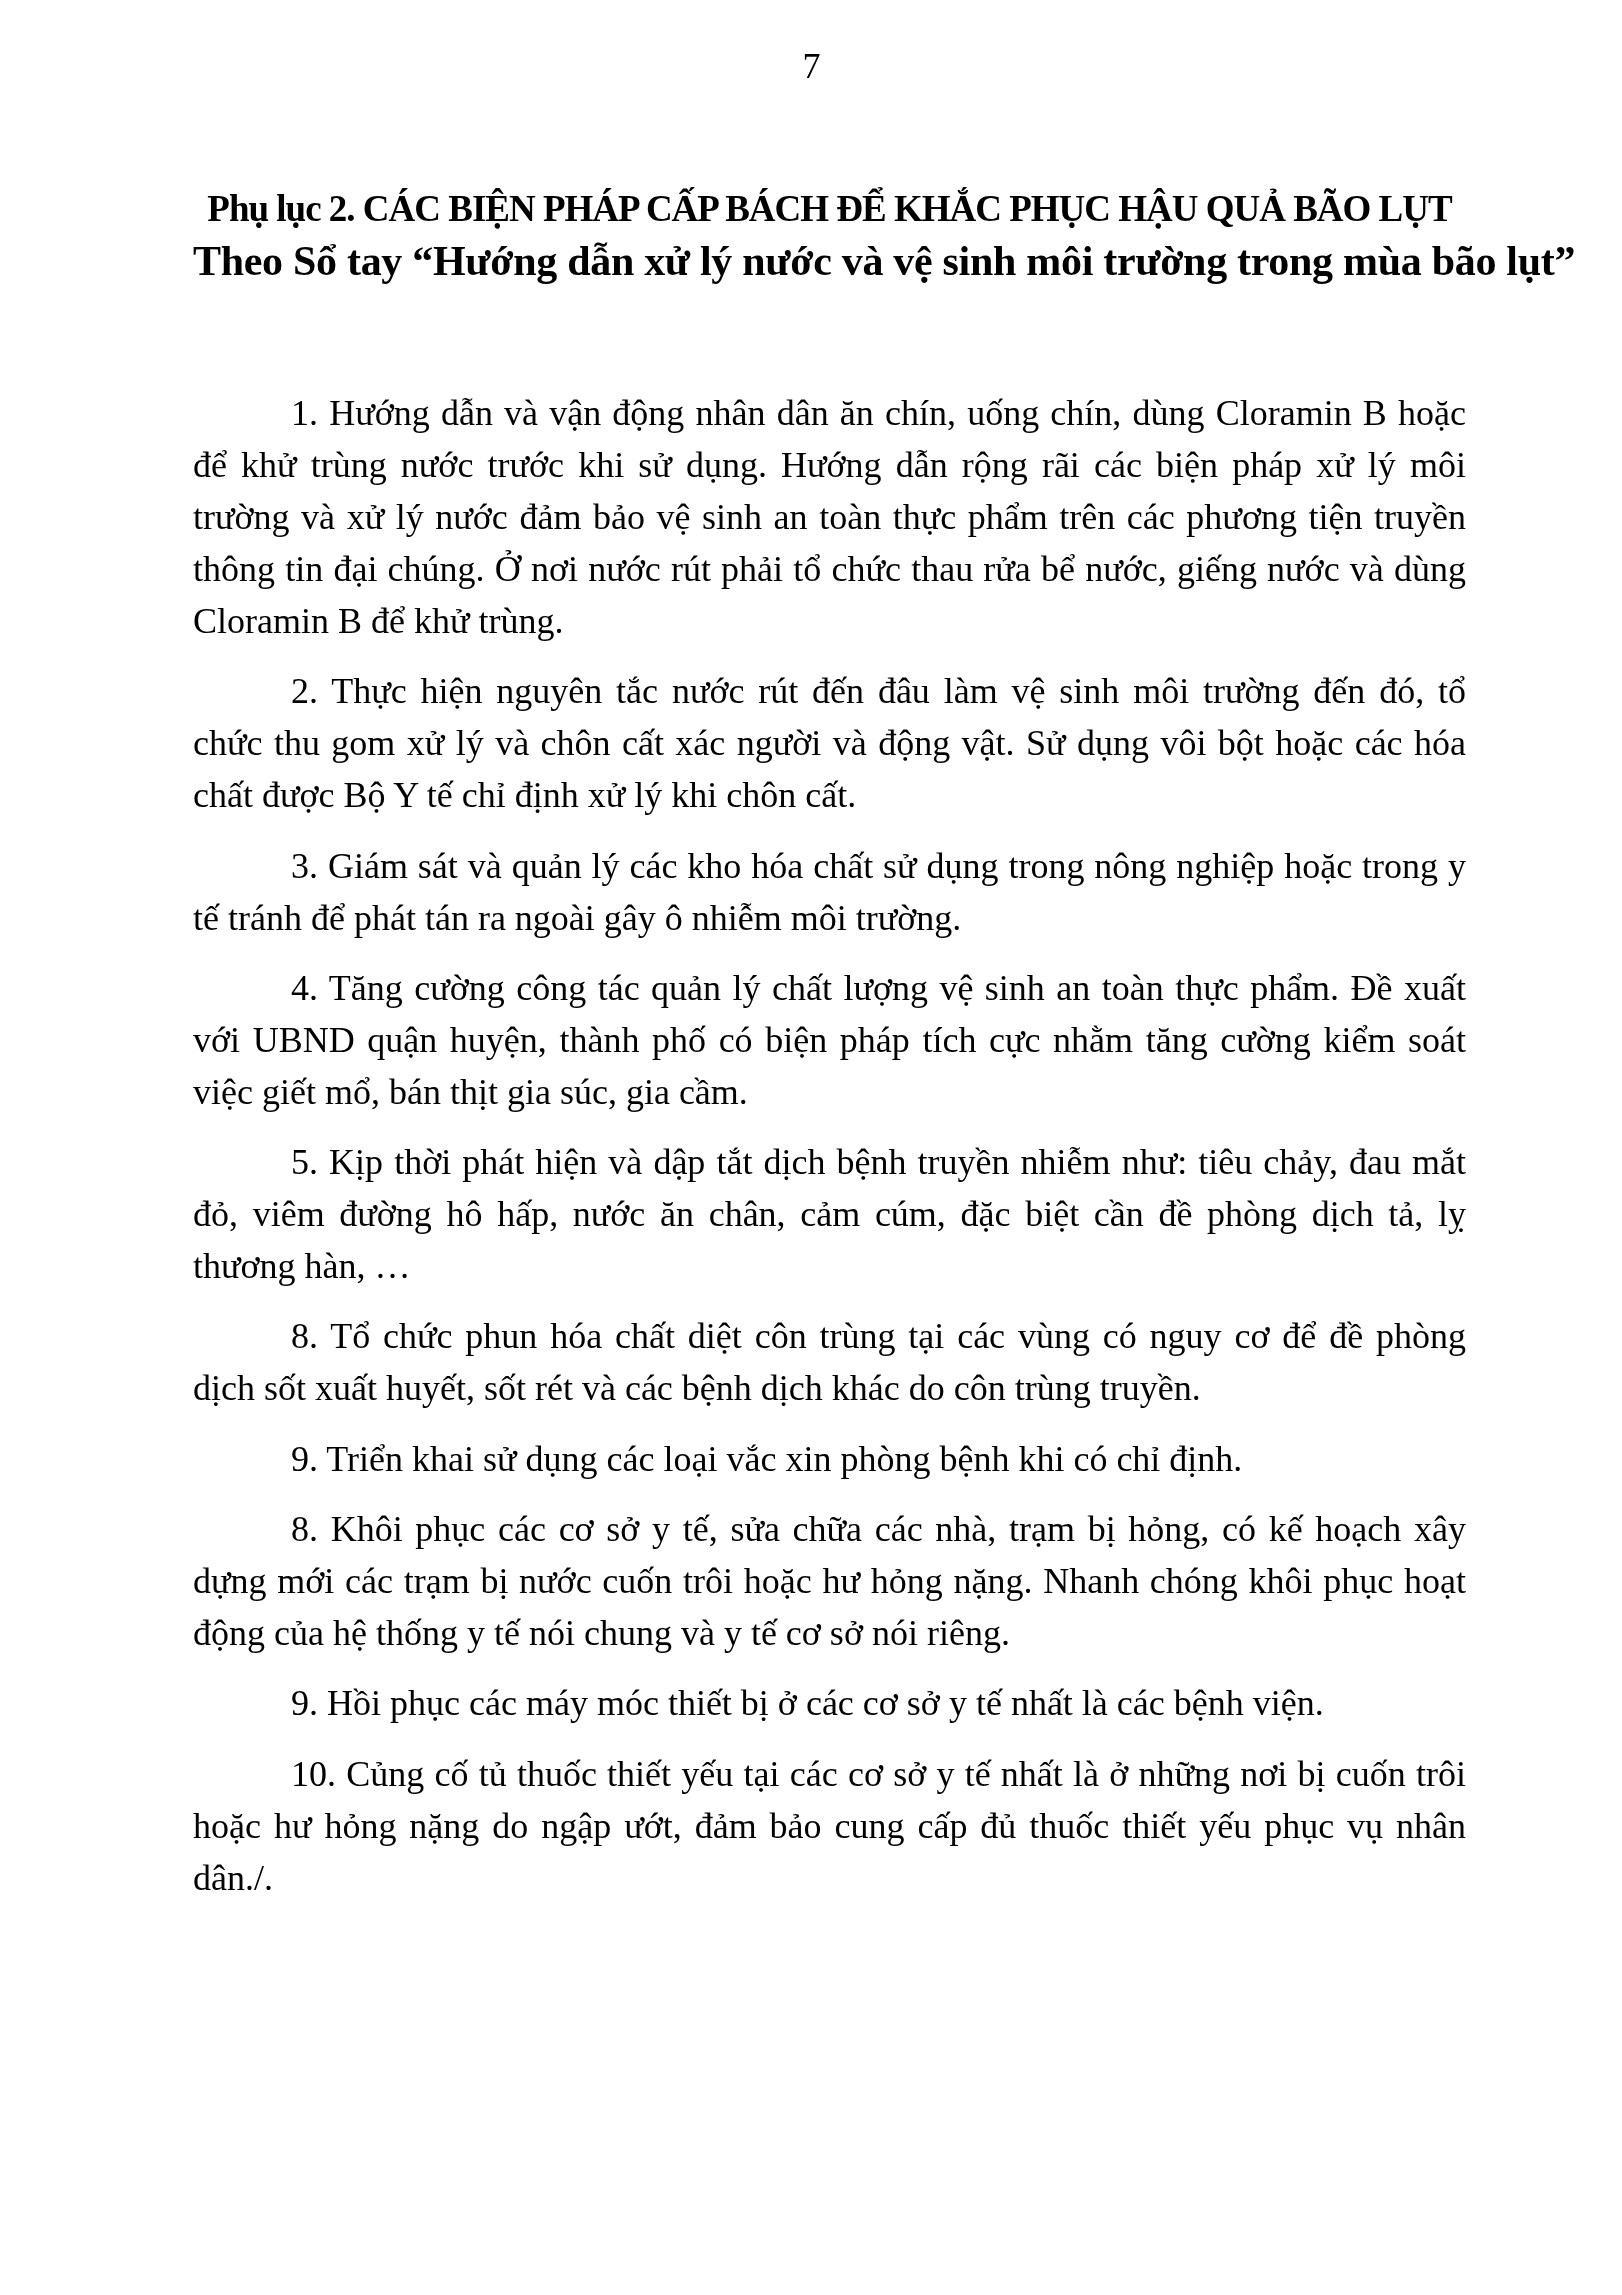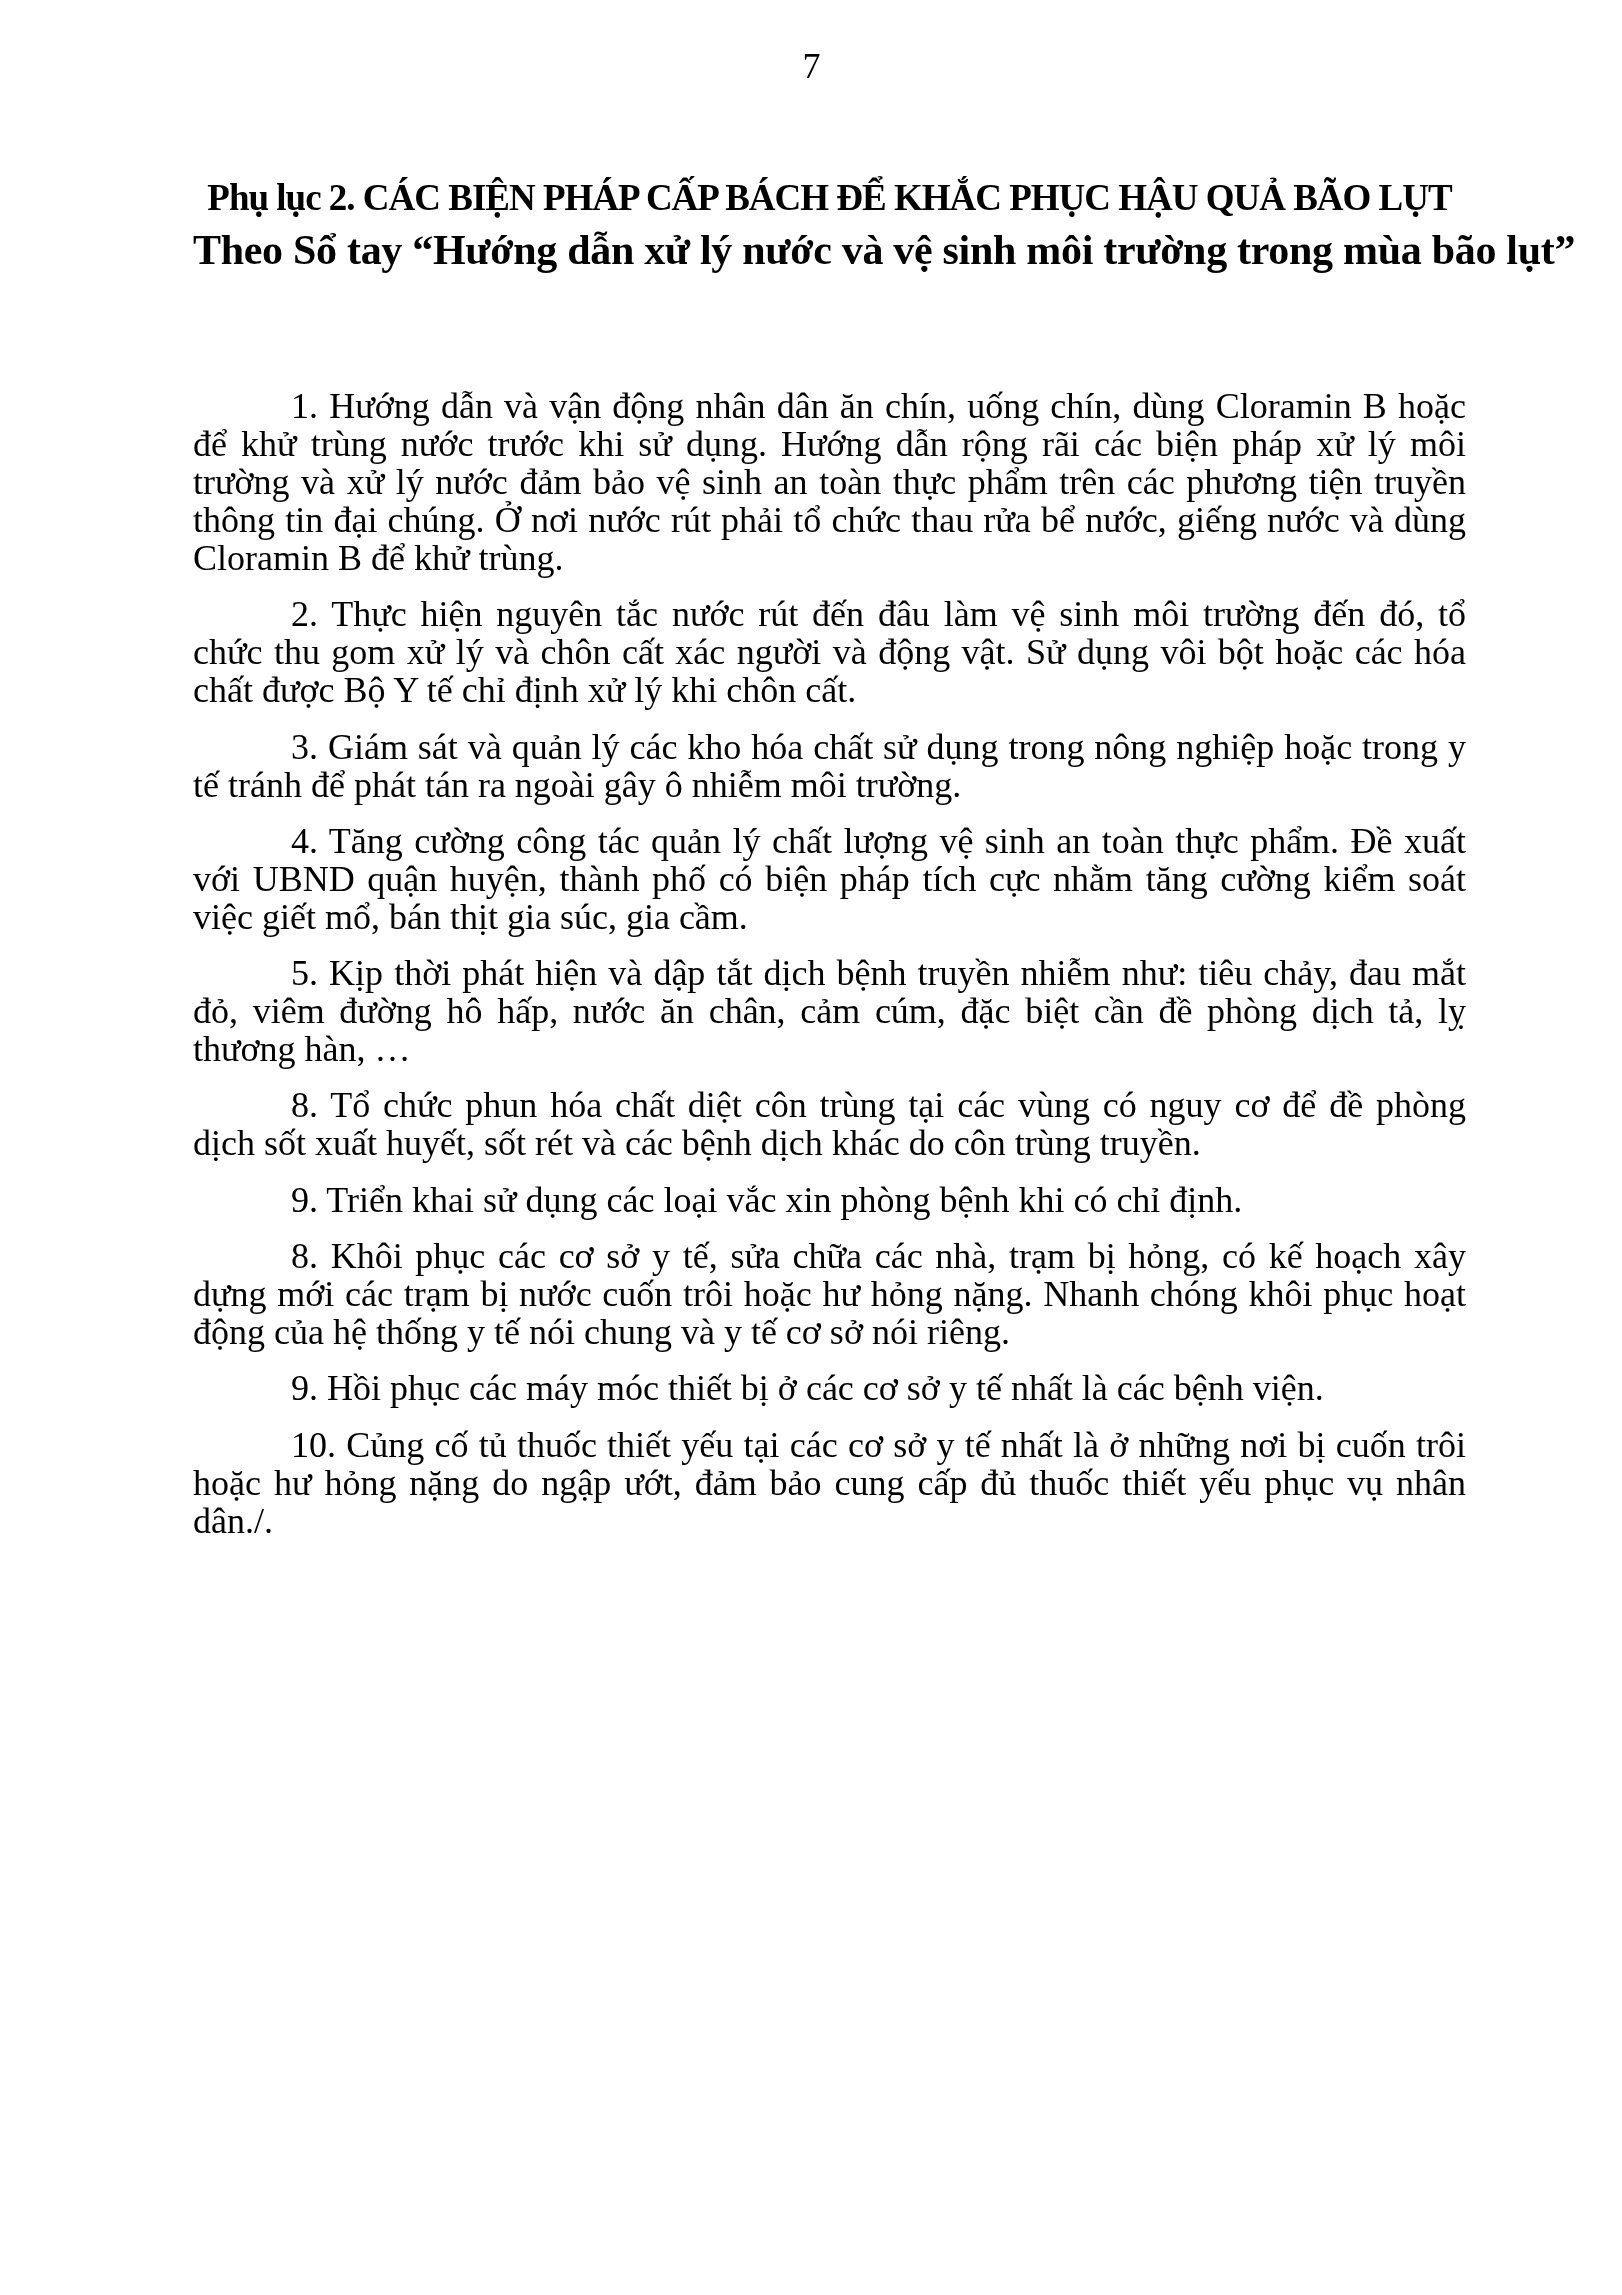--- a/index.html
+++ b/index.html
@@ -21,21 +21,21 @@
     position: absolute;
     top: 47px;
     left: 0;
     width: 100%;
     text-align: center;
     font-size: 36px;
     line-height: 39px;
   }
   .title-block {
     position: absolute;
-    top: 172px;
+    top: 183px;
     left: 193px;
     width: 1273px;
     text-align: center;
     font-weight: bold;
   }
   .title-line-1 {
     font-size: 37px;
     line-height: 52px;
     letter-spacing: -1px;
     white-space: nowrap;
@@ -52,21 +52,21 @@
   }
   .body-text {
     position: absolute;
     top: 387px;
     left: 193px;
     width: 1273px;
   }
   .body-text p {
     margin: 0 0 18.3px 0;
     font-size: 36px;
-    line-height: 38px;
+    line-height: 52px;
     text-align: justify;
     text-indent: 98px;
   }
 </style>
 </head>
 <body>
 
 <div class="page">
 
   <div class="page-number">7</div>

